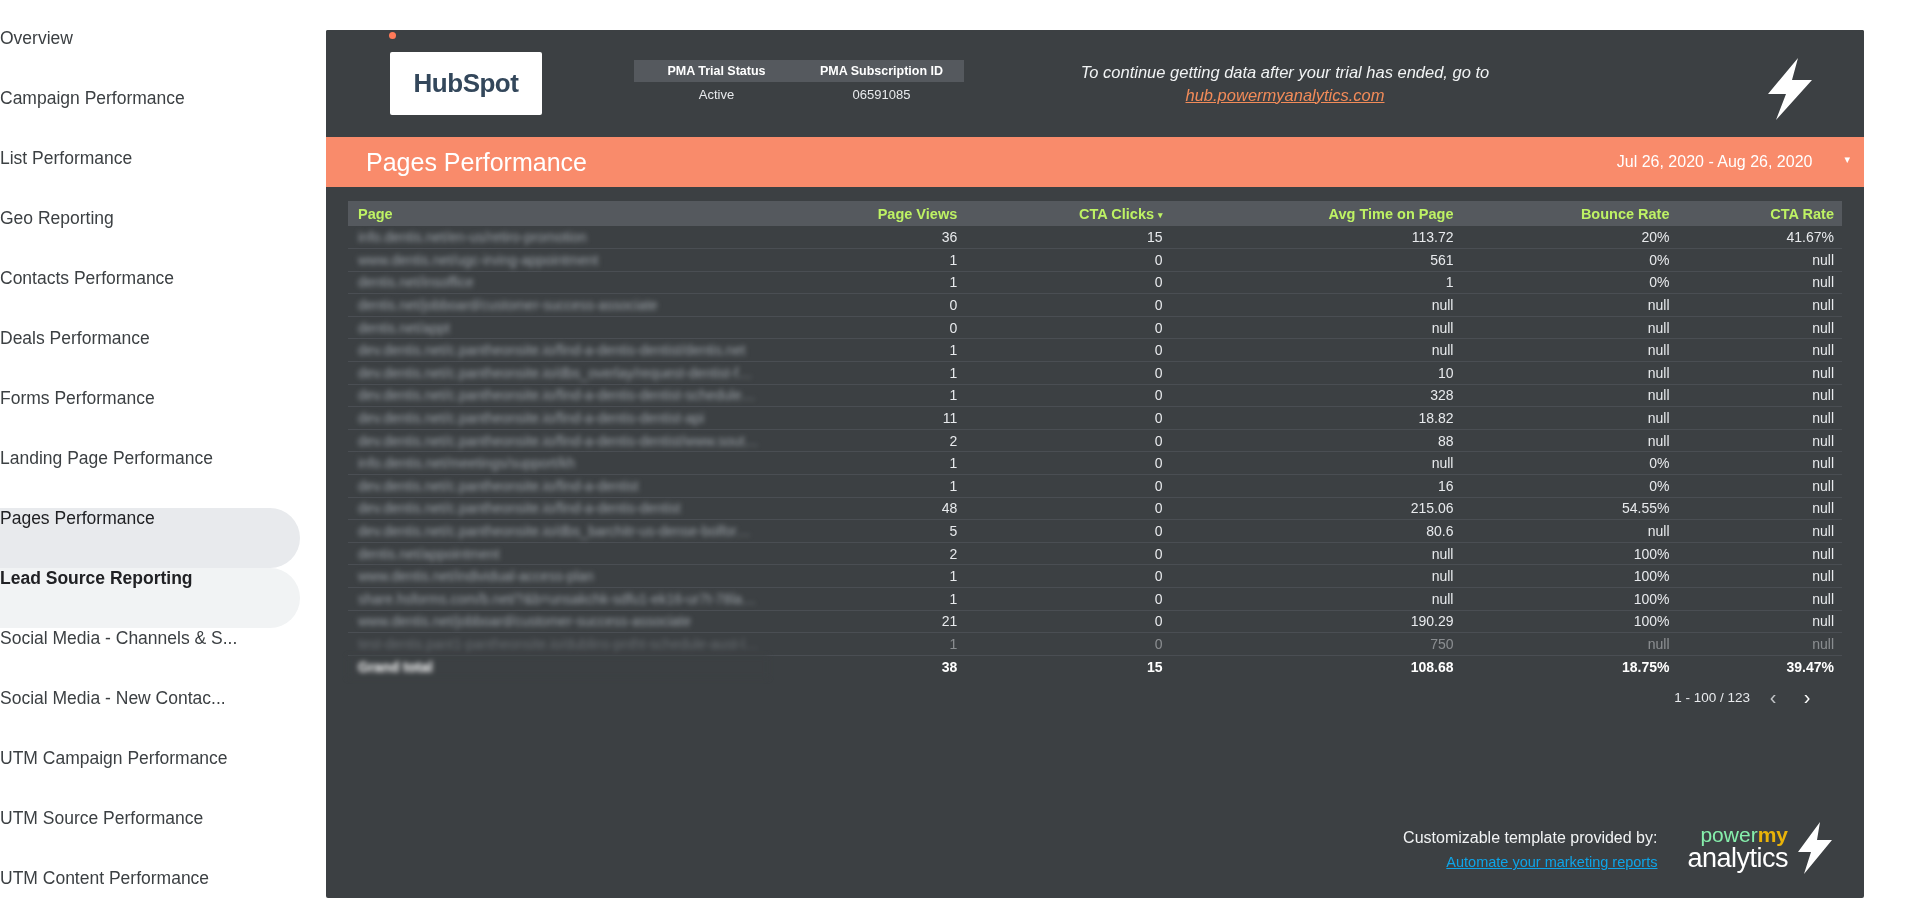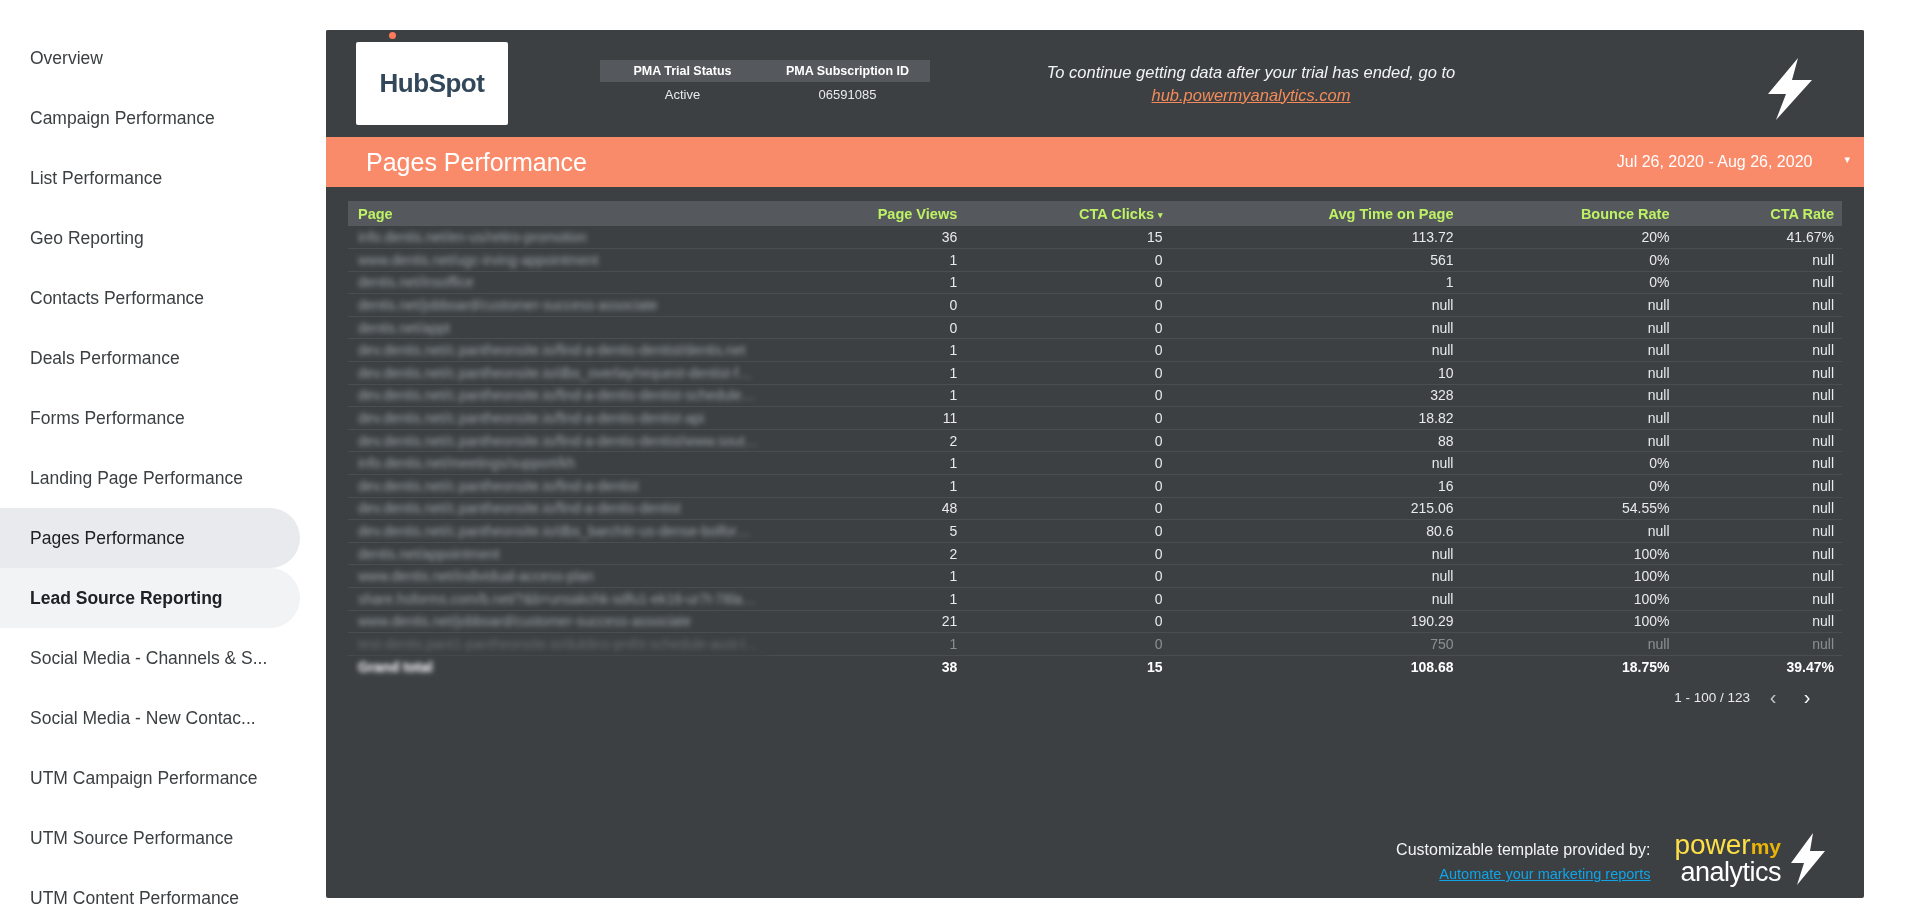--- a/index.html
+++ b/index.html
@@ -14,22 +14,21 @@
   
   .sidebar {
     width: 300px; height: 924px;
     background: #ffffff;
     padding-top: 28px;
     position: relative;
     flex: 0 0 300px;
   }
   .nav-item {
     height: 60px;
-    display: flex; align-items: center;
-    padding-left: 30px;
+    display: flex; align-items: flex-start;
     font-size: 17.5px;
     color: #3c4043;
     border-radius: 0 30px 30px 0;
     white-space: nowrap;
     overflow: hidden;
     text-overflow: ellipsis;
     cursor: pointer;
   }
   .nav-item.active {
     background: #e8eaed;
@@ -75,23 +74,23 @@
 
   
   .rpt-header {
     height: 107px;
     background: #3c4043;
     display: flex;
     align-items: center;
     position: relative;
   }
   .logo-box {
-    width: 152px; height: 83px;
+    width: 152px; height: 63px;
     background: #ffffff;
-    margin-left: 30px;
+    margin-left: 64px;
     border-radius: 2px;
     display: flex; align-items: center; justify-content: center;
   }
   .logo-text {
     font-size: 26px;
     font-weight: bold;
     color: #33475b;
     letter-spacing: -0.5px;
     position: relative;
   }
@@ -239,46 +238,46 @@
     color: #c4c7ca;
     font-size: 20px;
     width: 22px; text-align: center;
     cursor: pointer;
   }
   .pager-btn.next { color: #ffffff; }
 
   
   .rpt-footer {
     position: absolute;
-    bottom: 12px; right: 0;
+    bottom: 24px; right: 0;
     width: 100%;
     display: flex;
     align-items: flex-end;
     justify-content: flex-end;
-    padding-right: 35px;
+    padding-right: 28px;
     gap: 22px;
   }
   .footer-text {
     text-align: right;
     color: #f1f3f4;
     font-size: 16px;
     line-height: 1.5;
   }
   .footer-link {
     color: #0ea5e9;
     text-decoration: underline;
     font-size: 14.5px;
   }
   .pma-logo {
     display: flex;
     align-items: center;
     gap: 4px;
   }
   .pma-word { line-height: 1; text-align: right; }
-  .pma-power { font-size: 28px; color: #fde047; }
+  .pma-power { font-size: 21px; color: #86efac; }
   .pma-my { font-size: 21px; color: #eab308; font-weight: bold; }
   .pma-analytics { font-size: 27px; color: #ffffff; letter-spacing: -0.5px; margin-left: 8px; }
 </style>
 </head>
 <body>
 
 <div class="app">
 
   <nav class="sidebar">
     <div class="nav-item">

